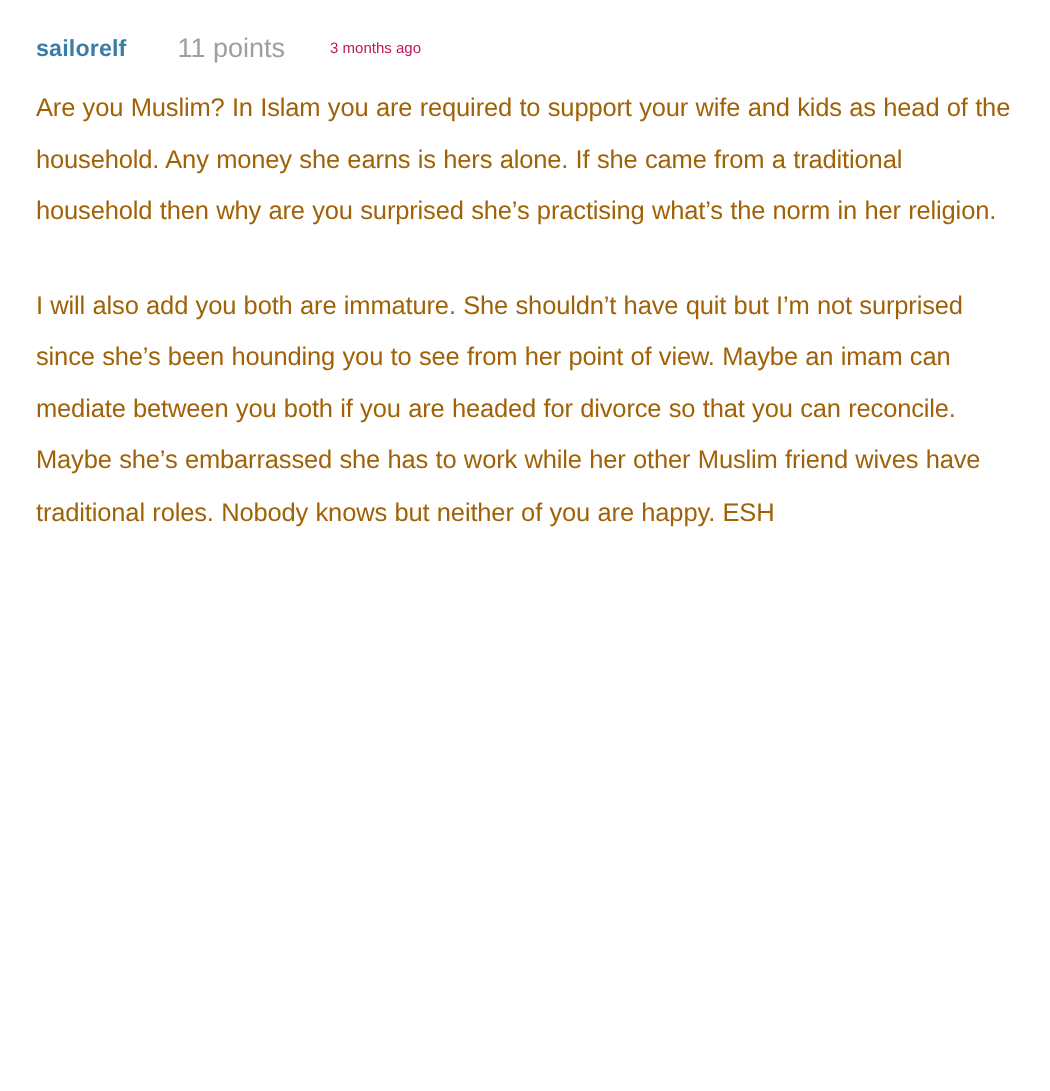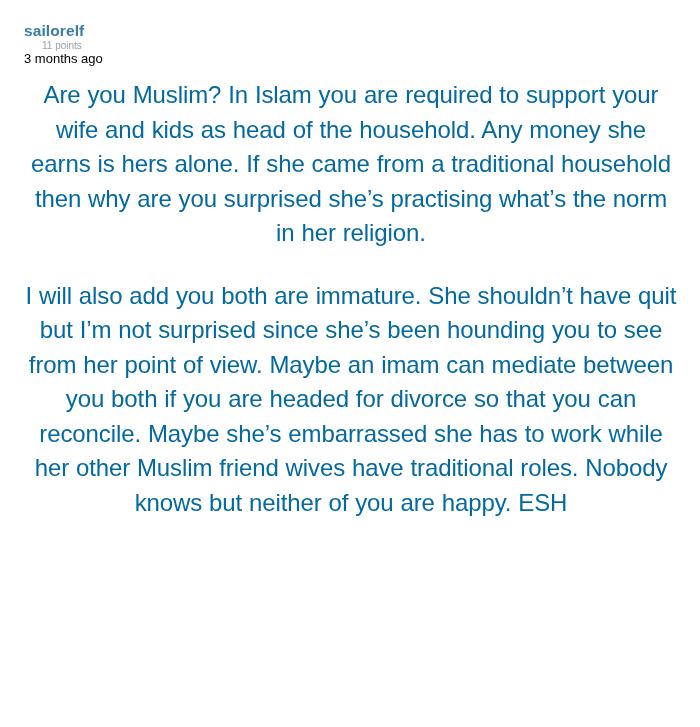--- a/index.html
+++ b/index.html
@@ -16,52 +16,51 @@
   .comment {
     box-sizing: border-box;
     width: 700px;
     height: 727px;
     padding: 22px 22px 0 22px;
     background: #ffffff;
     overflow: hidden;
   }
   .meta {
     display: flex;
-    align-items: flex-start;
-    gap: 0;
+    align-items: center;
+    gap: 16px;
     margin: 0 0 12px 2px;
     white-space: nowrap;
-    flex-direction: column;
   }
   .author {
     font-size: 15.5px;
     font-weight: bold;
     color: #3a7ca8;
     letter-spacing: 0.1px;
   }
   .points {
-    font-size: 10px;
+    font-size: 18px;
     color: #9aa0a6;
     margin-left: 18px;
   }
   .timestamp {
-    font-size: 13px;
-    color: #000000;
+    font-size: 10px;
+    color: #be185d;
+    margin-left: 14px;
   }
   .body {
     margin: 0 0 0 2px;
   }
   .body p {
     margin: 0;
-    font-size: 24px;
+    font-size: 17px;
     line-height: 34.5px;
-    color: #0369a1;
+    color: #a16207;
     letter-spacing: -0.1px;
     word-spacing: 0.3px;
-    text-align: center;
   }
   .body p + p {
     margin-top: 28px;
   }
 </style>
 </head>
 <body>
 
 <div class="comment">
   <div class="meta">

